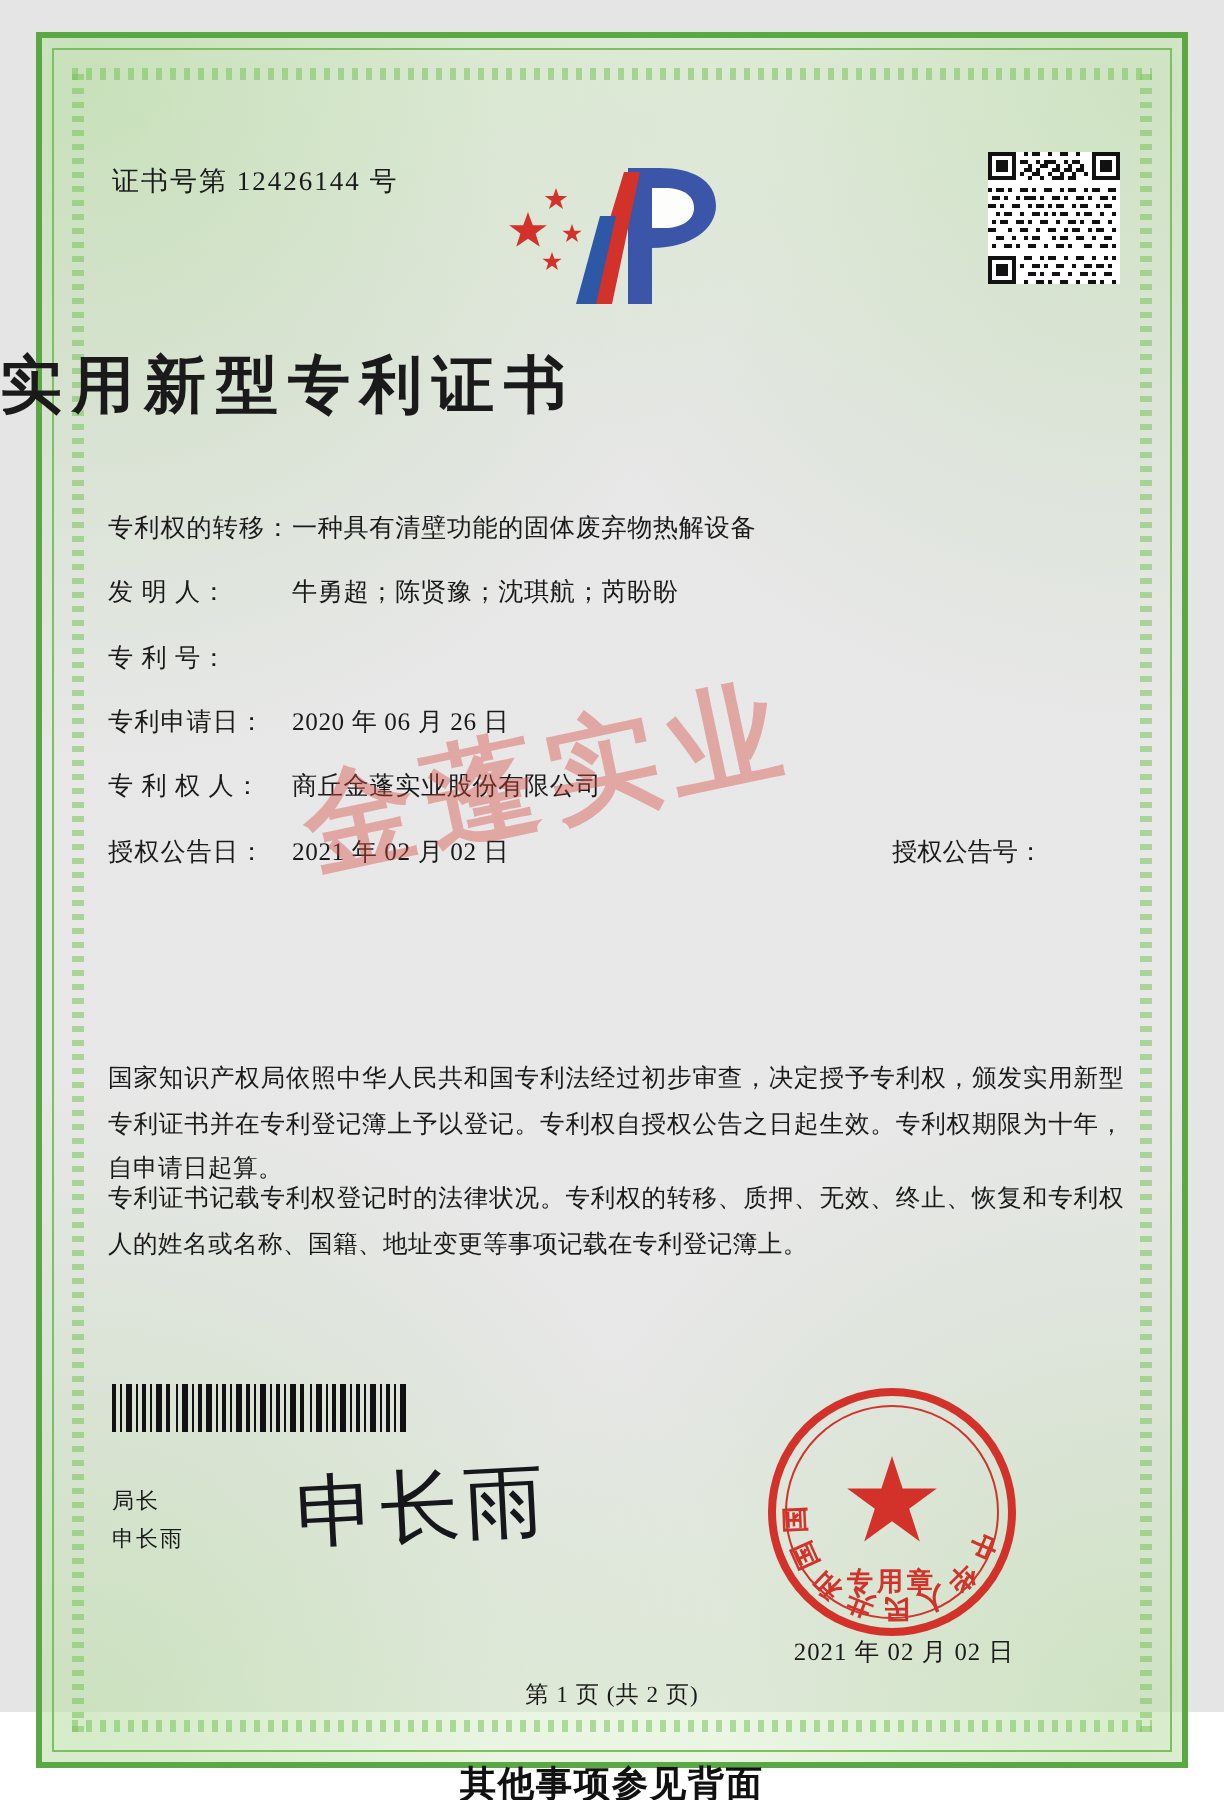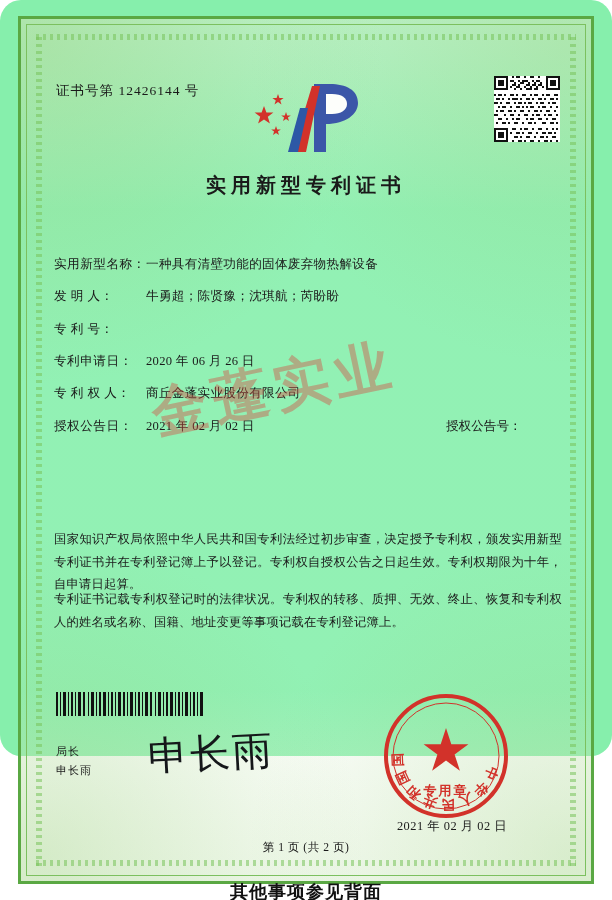--- a/index.html
+++ b/index.html
@@ -13,23 +13,22 @@
     font-family: "Liberation Serif", serif;
     color: #1a1a1a;
     position: relative;
     overflow: hidden;
   }
 
   .page {
     position: absolute;
     left: 0; top: 0;
     width: 612px;
-    height: 756px;
-    background: #86efac;
-    border-radius: 21px;
+    height: 856px;
+    background: #e5e5e5;
   }
 
   
   .border-outer {
     position: absolute;
     left: 18px; top: 16px;
     width: 576px;
     height: 868px;
     border: 3px solid #5aa843;
     box-sizing: border-box;
@@ -89,22 +88,21 @@
   
   .logo {
     position: absolute;
     left: 248px; top: 78px;
     width: 118px; height: 82px;
   }
 
   .title {
     position: absolute;
     left: 0; right: 0; top: 172px;
-    text-align: center;
-    font-size: 20px;
+    font-size: 31px;
     font-weight: bold;
     letter-spacing: 5px;
     font-family: Liberation Mono, monospace;
   }
 
   .fields {
     position: absolute;
     left: 54px; top: 258px;
     width: 510px;
     font-size: 12.6px;
@@ -405,21 +403,21 @@
         <polygon points="38,34 39.2,37.4 42.8,37.4 39.9,39.5 41,43 38,40.9 35,43 36.1,39.5 33.2,37.4 36.8,37.4"></polygon>
         <polygon points="28,48 29.2,51.4 32.8,51.4 29.9,53.5 31,57 28,54.9 25,57 26.1,53.5 23.2,51.4 26.8,51.4"></polygon>
       </g>
     </svg>
   </div>
 
   <div class="title">实用新型专利证书</div>
 
   <div class="fields">
     <div class="frow">
-      <span class="flabel">实用新型名称：</span>
+      <span class="flabel">专利权的转移：</span>
       <span class="fvalue">一种具有清壁功能的固体废弃物热解设备</span>
     </div>
     <div class="frow">
       <span class="flabel">发 明 人：</span>
       <span class="fvalue">牛勇超；陈贤豫；沈琪航；芮盼盼</span>
     </div>
     <div class="frow">
       <span class="flabel">专 利 号：</span>
     </div>
     <div class="frow">

